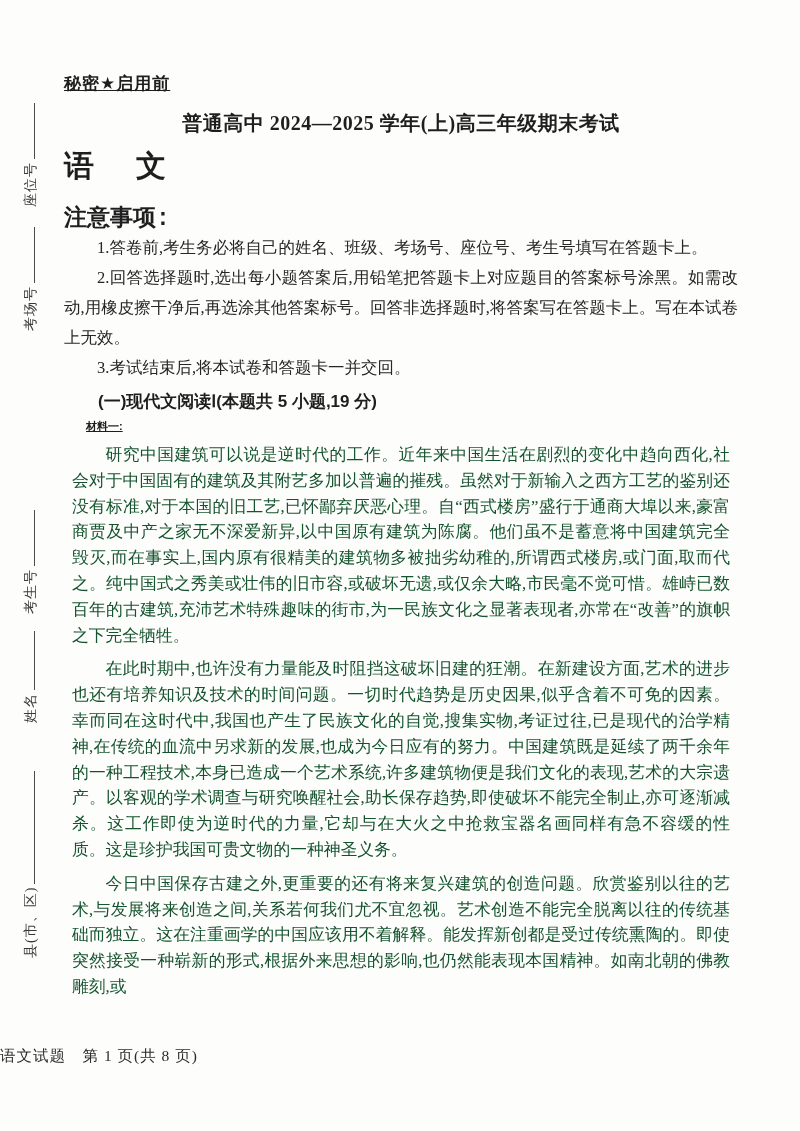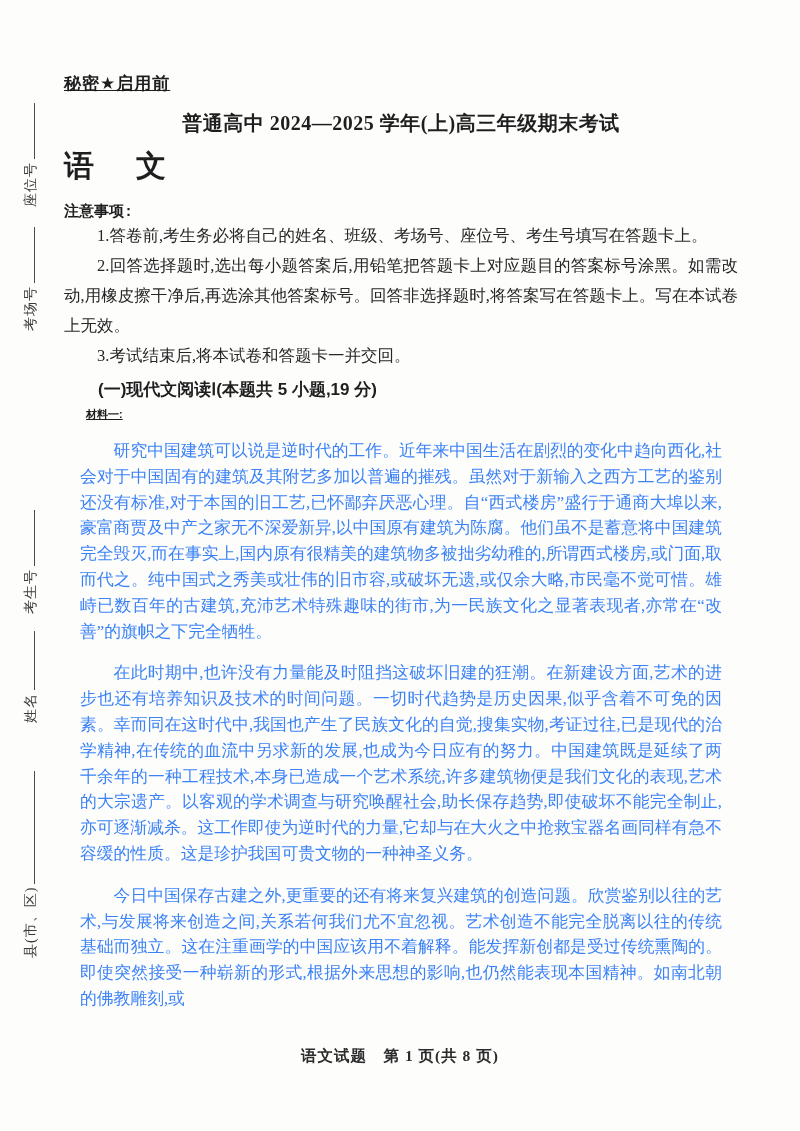--- a/index.html
+++ b/index.html
@@ -71,21 +71,21 @@
     margin: 9px 0 0 0;
     font-size: 30px;
     font-weight: bold;
     letter-spacing: 6px;
     font-family: "Liberation Sans", sans-serif;
   }
   .notice-heading {
     margin-top: 15px;
     font-family: Liberation Mono, monospace;
     font-weight: bold;
-    font-size: 15px;
+    font-size: 23px;
   }
   .notice-item {
     margin: 0;
     font-size: 16.5px;
     line-height: 30px;
     text-indent: 2em;
     text-align: justify;
     color: #262626;
   }
   .sec-heading {
@@ -108,40 +108,38 @@
   }
   .material-label {
     margin-top: 6px;
     font-family: "Liberation Sans", sans-serif;
     font-weight: bold;
     font-size: 11px;
     text-indent: 2em;
     text-decoration: underline;
   }
   .body-para {
-    margin: 16px;
+    margin: 8px;
     font-size: 16.8px;
     line-height: 25.8px;
     text-indent: 2em;
     text-align: justify;
-    color: #3b82f6;
+    color: #14532d;
   }
   .body-block { margin-top: 4px; }
 
   
   .footer {
     position: absolute;
     left: 0;
     right: 0;
     top: 1046px;
-    text-align: center;
     font-size: 15.5px;
     color: #2b2b2b;
     letter-spacing: 1px;
-    font-weight: bold;
   }
 </style>
 </head>
 <body>
 
 <div class="page">
 
   <div class="seal-item seal-seat">
     <span class="seal-label">座位号</span>
       <span class="seal-line line-s"></span>

